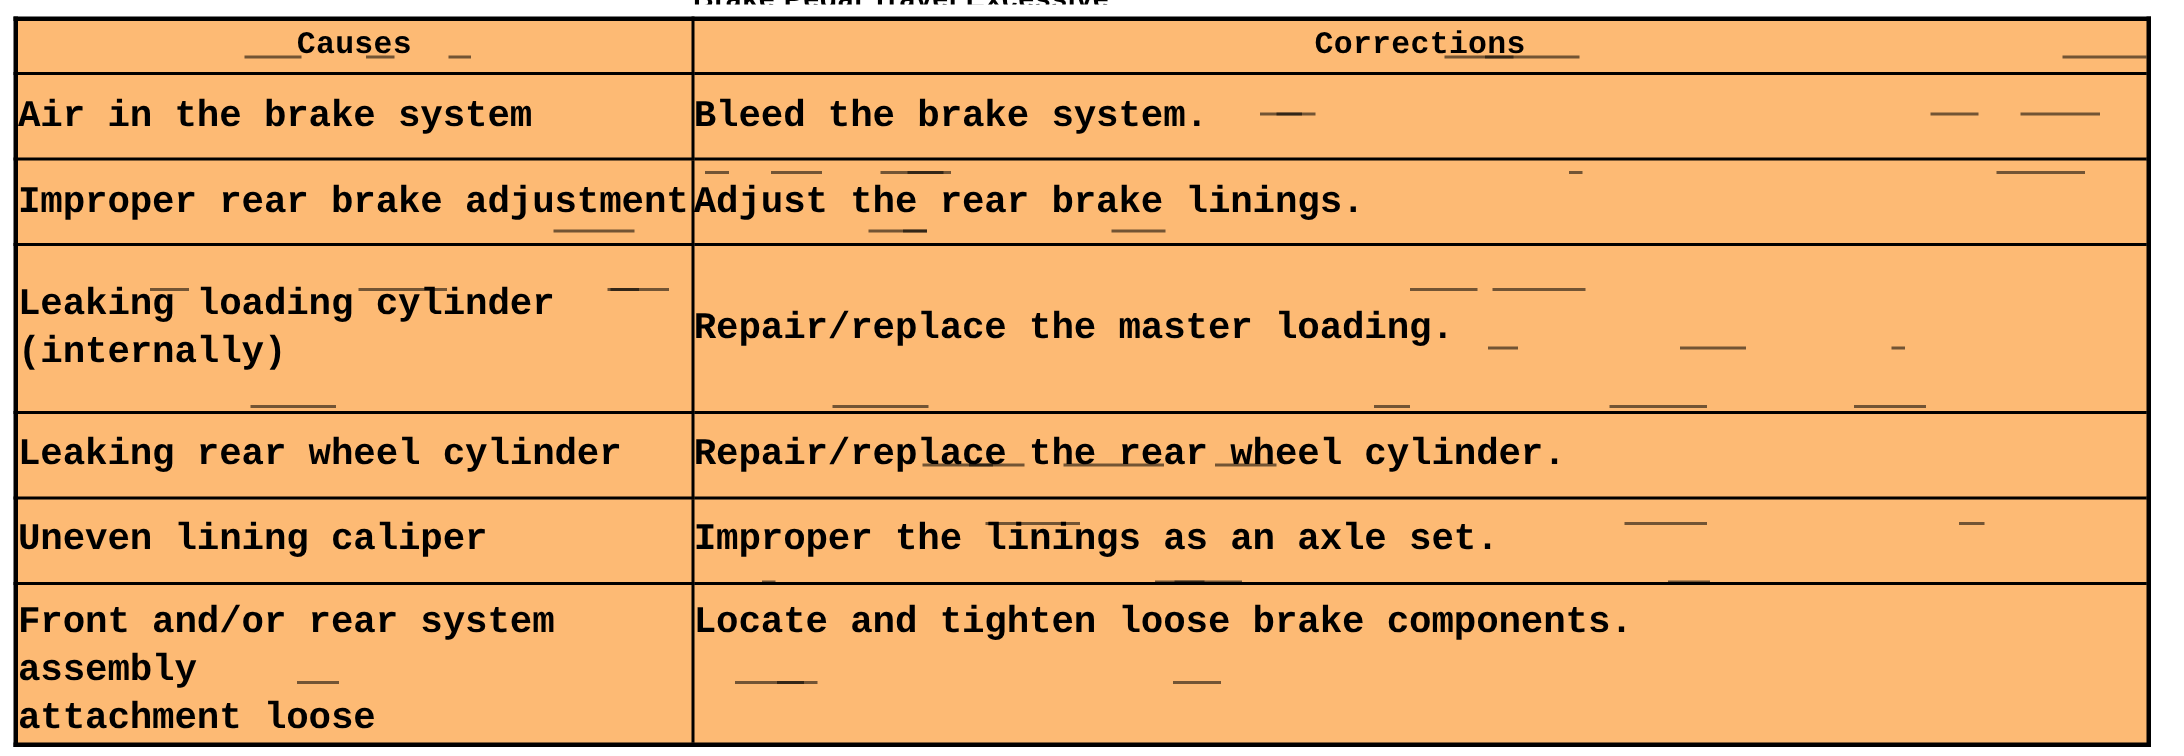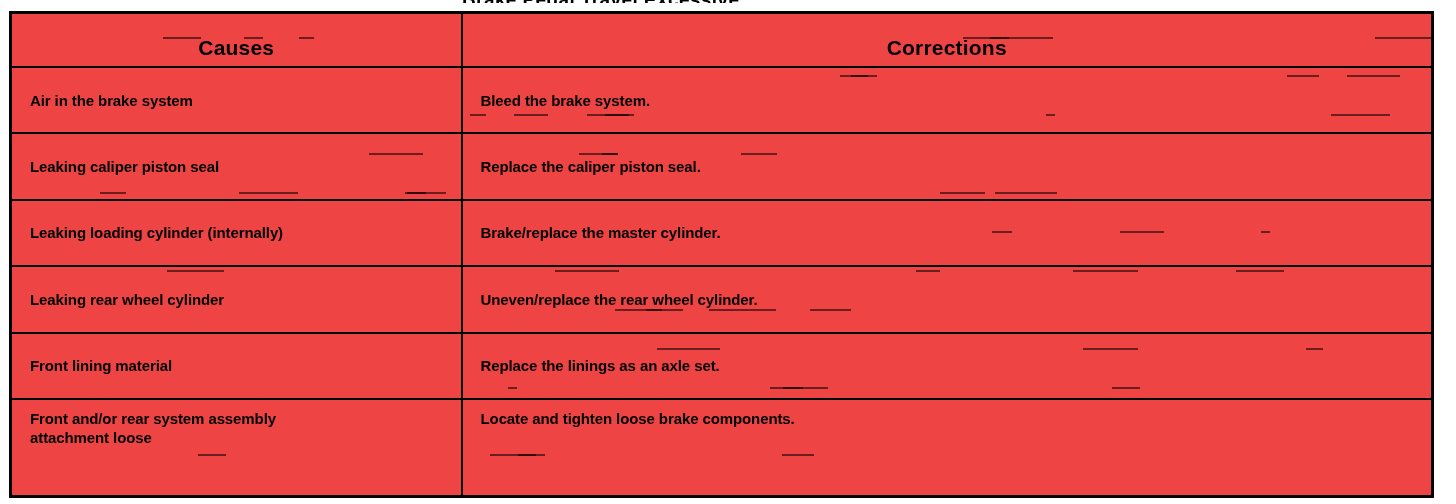--- a/index.html
+++ b/index.html
@@ -46,37 +46,38 @@
     border-collapse: collapse;
     table-layout: fixed;
     border: 3px solid #000;
   }
 
   table.troubleshoot col.col-causes { width: 451px; }
 
   table.troubleshoot th,
   table.troubleshoot td {
     border: 2px solid #000;
-    padding: 18px;
+    padding: 0;
     vertical-align: middle;
-    background: #ef4444;
+    background: #fdba74;
+    font-family: Liberation Mono, monospace;
   }
 
   table.troubleshoot thead th {
     text-align: center;
     font-size: 21px;
     font-weight: bold;
     letter-spacing: 0.2px;
     height: 32px;
     padding-bottom: 2px;
     font-stretch: semi-condensed;
   }
 
   table.troubleshoot tbody td {
-    font-size: 15px;
+    font-size: 25px;
     font-weight: bold;
     letter-spacing: -0.1px;
     line-height: 1.28;
   }
 
   td.cause  { padding: 3px 6px 4px 24px; }
   td.corr   { padding: 3px 6px 4px 12px; margin-top: 48px; }
 
   tr.tall td { height: 68px; vertical-align: top; padding-top: 9px; }
   tr.tall td.cause { padding-top: 9px; }
@@ -109,34 +110,34 @@
         <th>Corrections</th>
       </tr>
     </thead>
     <tbody id="table-body">
 
     <tr>
           <td class="cause">Air in the brake system</td>
           <td class="corr">Bleed the brake system.</td>
         </tr>
         <tr>
-          <td class="cause">Leaking caliper piston seal</td>
-          <td class="corr">Replace the caliper piston seal.</td>
+          <td class="cause">Improper rear brake adjustment</td>
+          <td class="corr">Adjust the rear brake linings.</td>
         </tr>
         <tr>
           <td class="cause">Leaking loading cylinder (internally)</td>
-          <td class="corr">Brake/replace the master cylinder.</td>
+          <td class="corr">Repair/replace the master loading.</td>
         </tr>
         <tr>
           <td class="cause">Leaking rear wheel cylinder</td>
-          <td class="corr">Uneven/replace the rear wheel cylinder.</td>
+          <td class="corr">Repair/replace the rear wheel cylinder.</td>
         </tr>
         <tr>
-          <td class="cause">Front lining material</td>
-          <td class="corr">Replace the linings as an axle set.</td>
+          <td class="cause">Uneven lining caliper</td>
+          <td class="corr">Improper the linings as an axle set.</td>
         </tr>
         <tr class="tall">
           <td class="cause">
             <span class="cell-line">Front and/or rear system assembly</span>
             <span class="cell-line">attachment loose</span>
           </td>
           <td class="corr">Locate and tighten loose brake components.</td>
         </tr>
       </tbody>
   </table>

